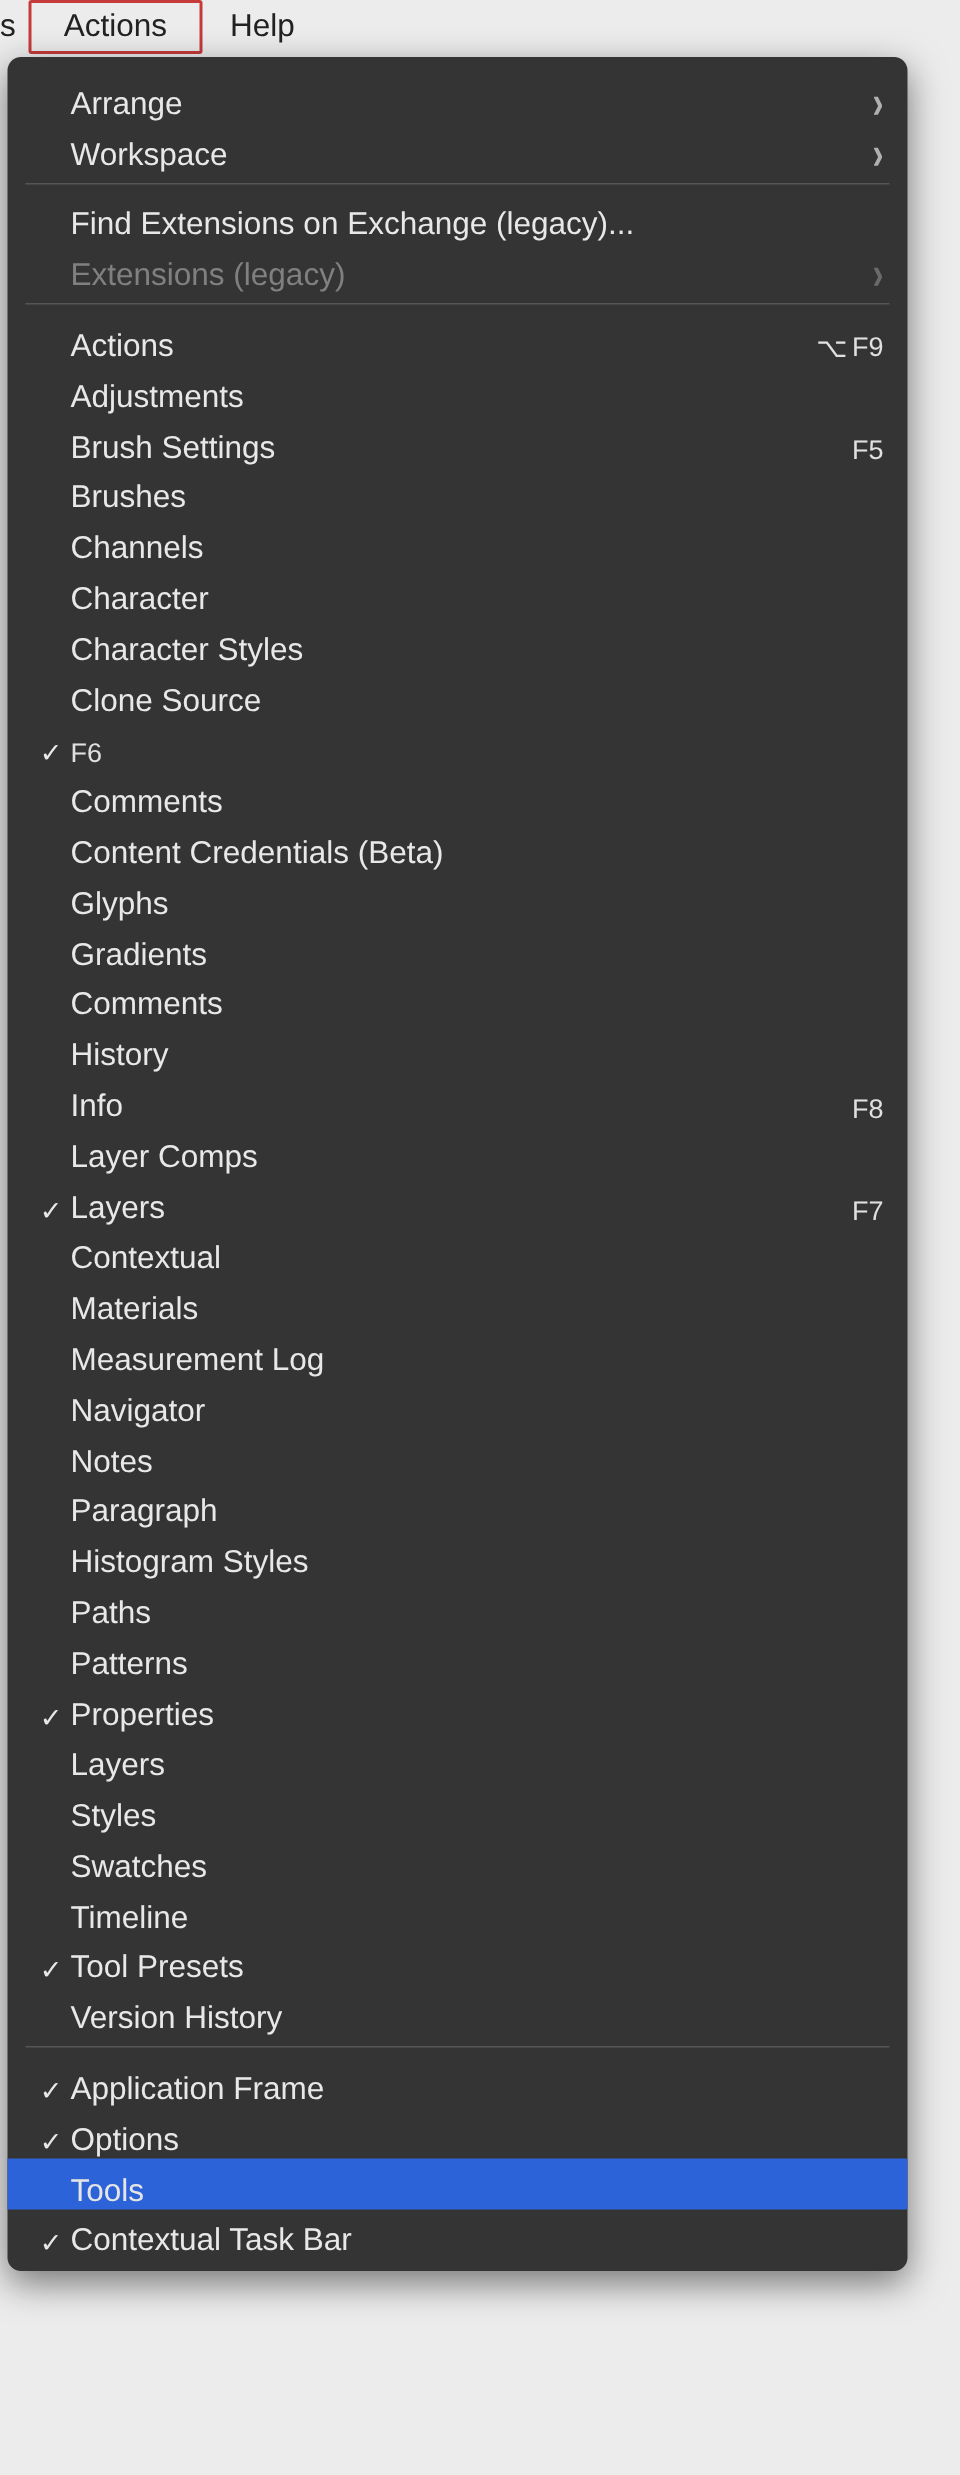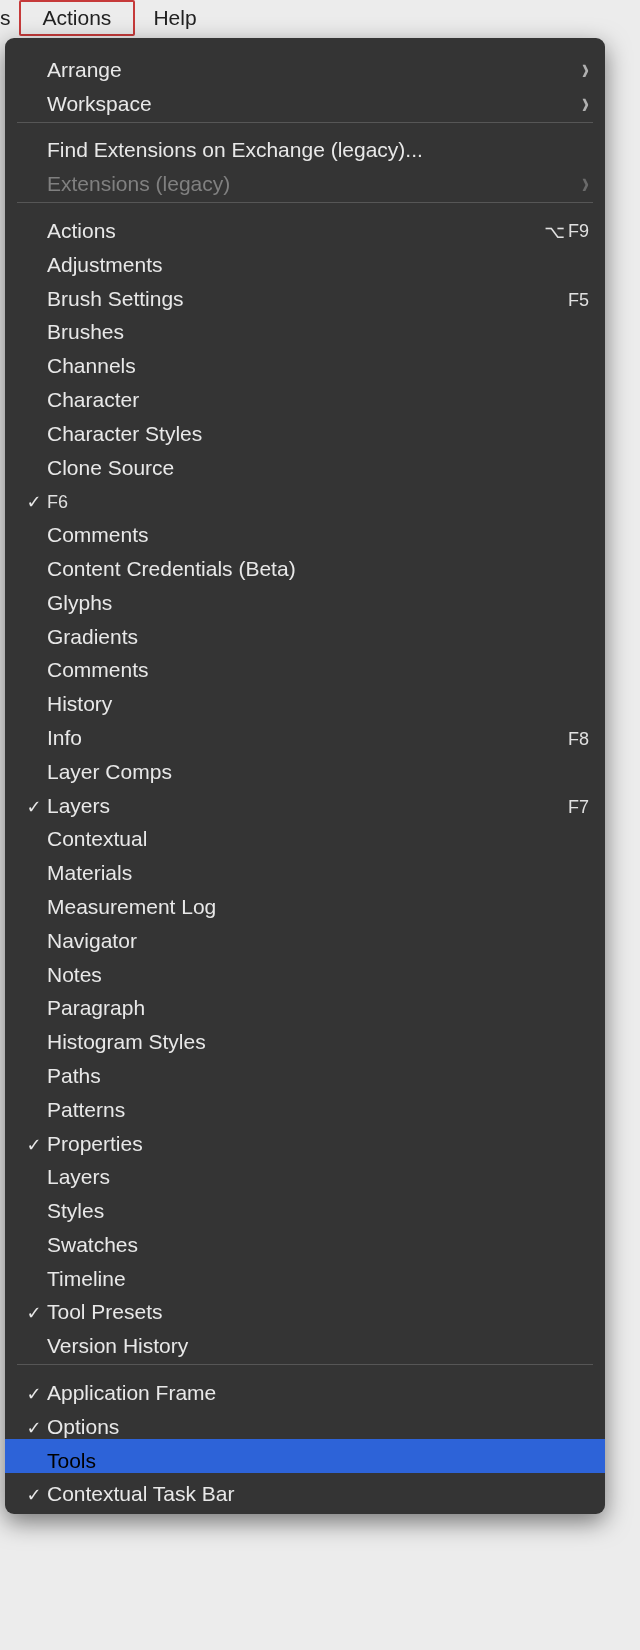--- a/index.html
+++ b/index.html
@@ -53,21 +53,21 @@
       padding: 0 16px 0 16px;
       font-size: 21px;
       color: #e8e8e8;
       cursor: default;
     }
     .menu-item.disabled {
       color: #808080;
     }
     .menu-item.selected {
       background: #2d63d8;
-      color: #000000;
+      color: #e5e5e5;
     }
     .check-col {
       width: 26px;
       display: flex;
       align-items: center;
       justify-content: center;
       flex-shrink: 0;
     }
     .label-col {
       flex: 1;

